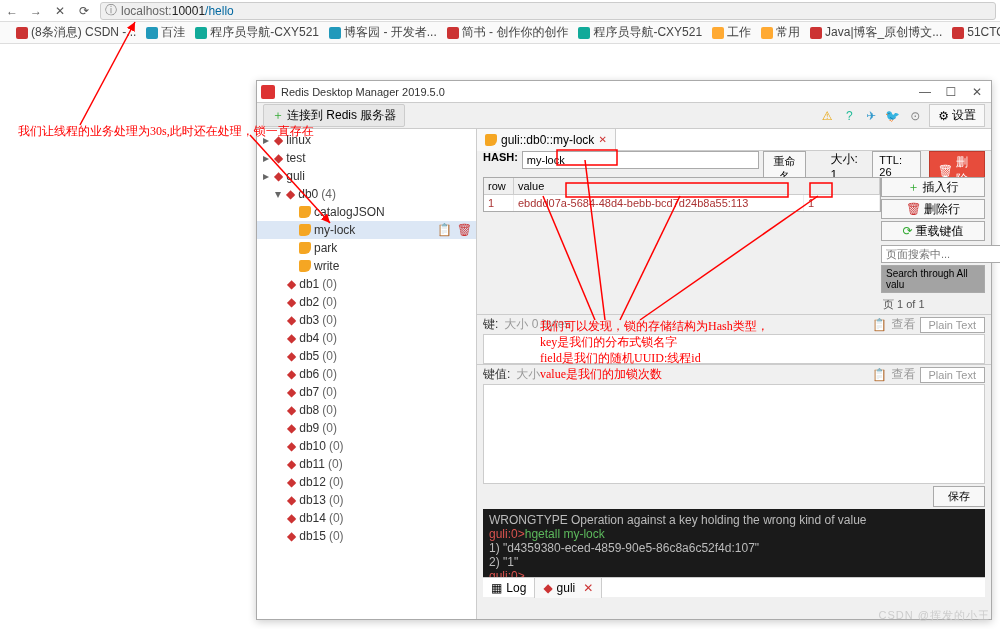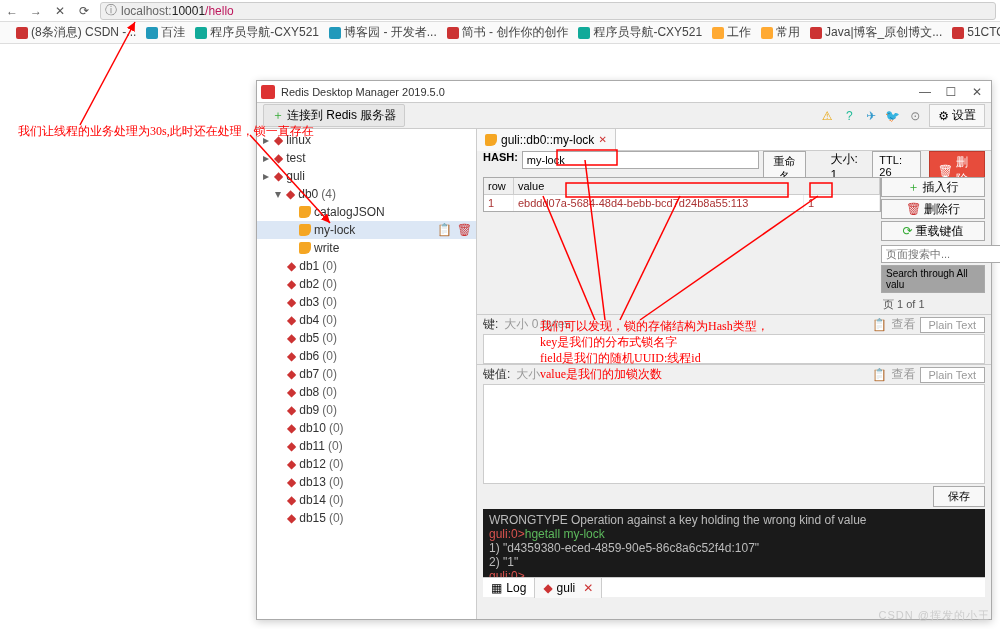--- a/index.html
+++ b/index.html
@@ -3,21 +3,21 @@
 <meta charset="utf-8">
 <style>
 *{box-sizing:border-box;margin:0;padding:0;font-family:"Microsoft YaHei",Arial,sans-serif;font-size:12px}
 body{background:#fff;width:1000px;height:629px;overflow:hidden;position:relative}
 .browser-top{height:22px;display:flex;align-items:center;padding:2px 4px;gap:8px;border-bottom:1px solid #ddd}
 .nav-btn{width:16px;height:16px;display:flex;align-items:center;justify-content:center;color:#555;cursor:pointer}
 .addr-bar{flex:1;height:18px;border:1px solid #ccc;border-radius:3px;display:flex;align-items:center;padding:0 4px;background:#f0f0f0}
 .addr-bar .shield{color:#888;margin-right:4px}
 .addr-text{font-size:11px;color:#666}
 .addr-text .port{color:#222}
-.addr-text .path{color:#be185d}
+.addr-text .path{color:#0369a1}
 .bookmarks{height:22px;display:flex;align-items:center;padding:0 16px;gap:10px;border-bottom:1px solid #ddd;background:#fafafa;overflow:hidden;white-space:nowrap}
 .bm{display:flex;align-items:center;gap:3px;font-size:11px;color:#444}
 .bm-ico{width:12px;height:12px;border-radius:2px;display:inline-block}
 .rdm{position:absolute;left:256px;top:80px;width:736px;height:540px;border:1px solid #aaa;background:#f0f0f0;box-shadow:0 2px 8px rgba(0,0,0,.2)}
 .titlebar{height:22px;background:#fff;border-bottom:1px solid #ccc;display:flex;align-items:center;padding:0 4px}
 .title-ico{width:14px;height:14px;background:#d33;border-radius:2px;margin-right:6px}
 .title-txt{flex:1;font-size:11px;color:#333}
 .win-ctrl{display:flex;gap:6px}
 .win-btn{width:20px;height:16px;display:flex;align-items:center;justify-content:center;color:#555}
 .toolbar{height:26px;background:#f0f0f0;border-bottom:1px solid #ccc;display:flex;align-items:center;padding:0 6px;gap:6px}
@@ -194,20 +194,24 @@
         <div class="tree-row sel" style="padding-left: 42px;">
           <span class="key-ico"></span>
           <span>my-lock</span>
           <span class="row-actions">
             <span style="color:#39c">📋</span>
             <span style="color:#c33">🗑</span>
           </span>
         </div>
         <div class="tree-row" style="padding-left: 42px;">
           <span class="key-ico"></span>
+          <span>park</span>
+        </div>
+        <div class="tree-row" style="padding-left: 42px;">
+          <span class="key-ico"></span>
           <span>write</span>
         </div>
         <div class="tree-row" style="padding-left: 30px;">
           <span class="db-ico">◆</span>
           <span>db1</span> 
           <span class="db-count">(0)</span>
         </div>
         <div class="tree-row" style="padding-left: 30px;">
           <span class="db-ico">◆</span>
           <span>db2</span> 

